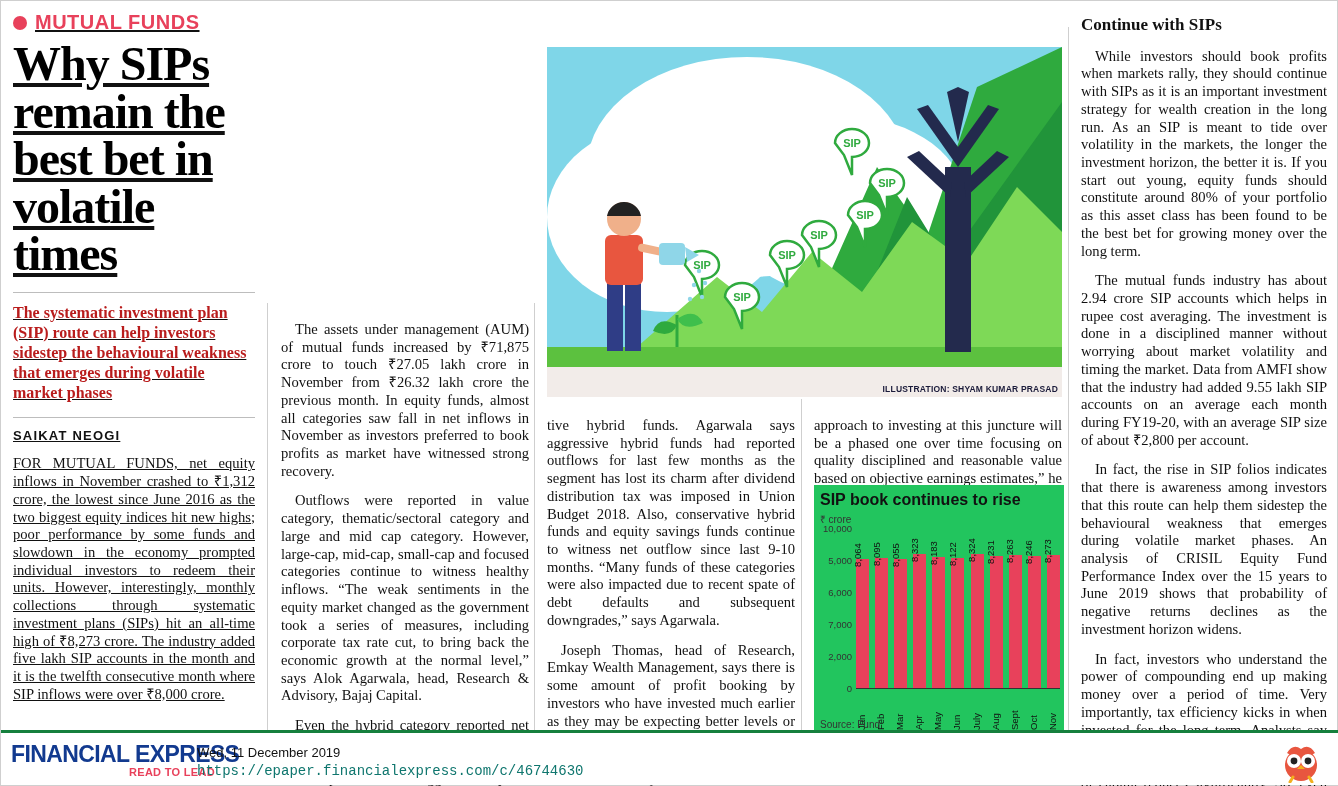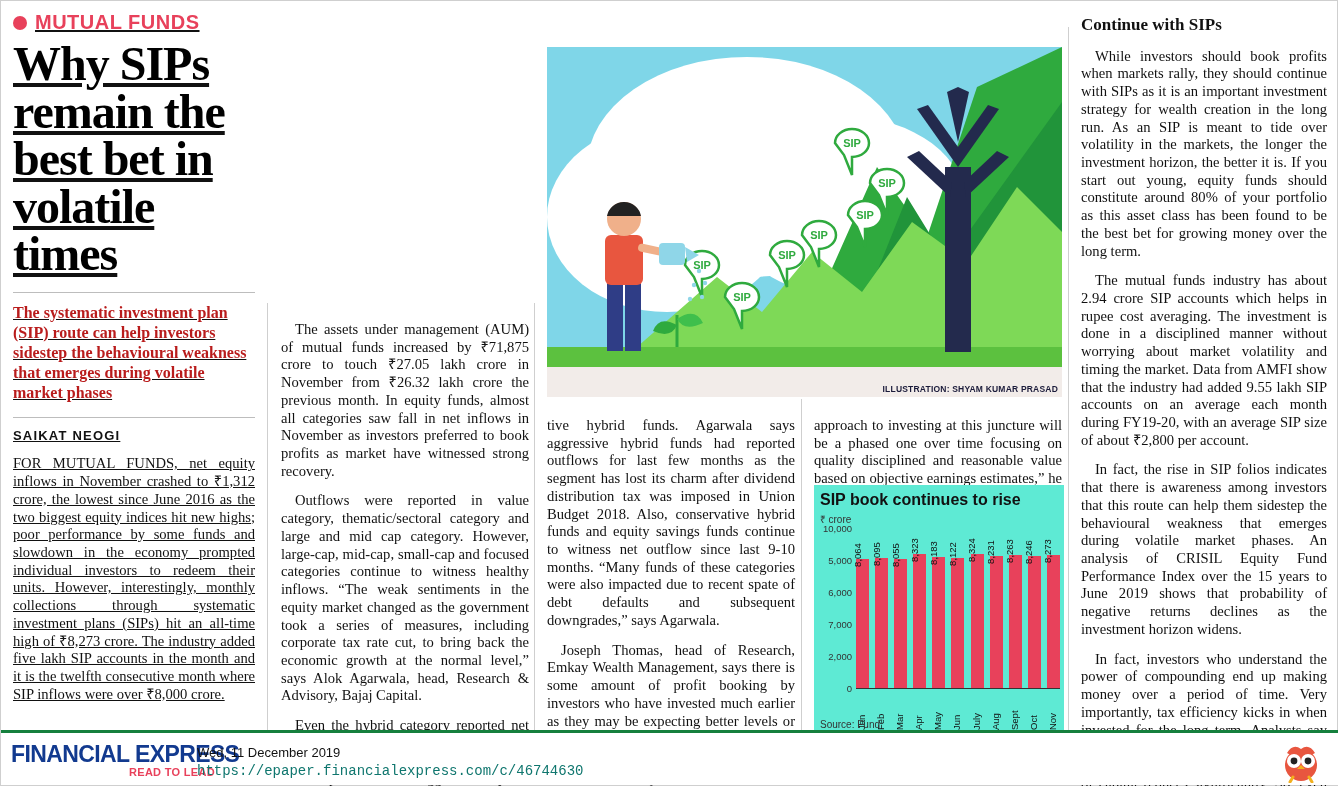--- a/index.html
+++ b/index.html
@@ -70,21 +70,21 @@
   .illus svg{display:block;}
   .illus-credit{
     position:absolute;right:4px;bottom:3px;
     font-family:"Liberation Sans", sans-serif;
     font-size:8.5px;font-weight:bold;color:#1b1b3a;letter-spacing:.2px;
   }
 
   
   .chartbox{
     position:absolute;left:805px;top:478px;width:250px;height:250px;
-    background:#5eead4;
+    background:#22c55e;
   }
   .chart-title{
     font-family:"Liberation Sans", sans-serif;
     font-weight:bold;font-size:16px;color:#111;
     padding:6px 0 0 6px;line-height:1.1;
   }
   .chart-unit{
     font-family:"Liberation Sans", sans-serif;
     font-size:10px;color:#333;padding:3px 0 0 6px;
   }

